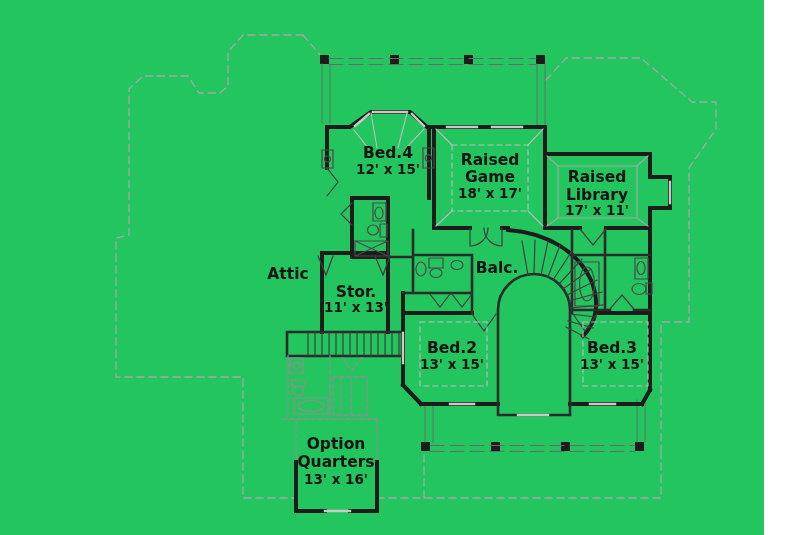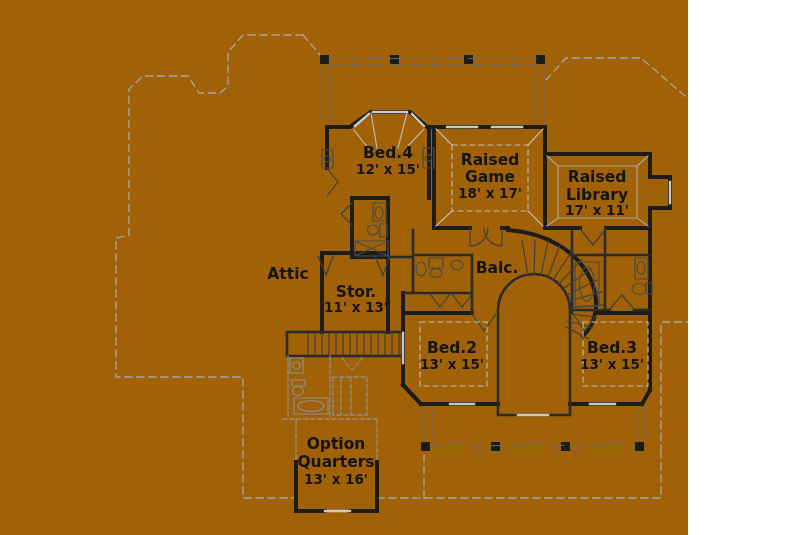--- a/index.html
+++ b/index.html
@@ -1,16 +1,16 @@
 <!DOCTYPE html>
 <html><head>
 <meta charset="utf-8">
 <style>
   html,body{margin:0;padding:0;background:#ffffff;}
-  .stage{position:relative;width:688px;height:535px;background:#a16207;overflow:hidden;
+  .stage{position:relative;width:764px;height:535px;background:#22c55e;overflow:hidden;
          font-family:"DejaVu Sans","Liberation Sans",sans-serif;}
   .stage svg{position:absolute;left:0;top:0;}
   text{font-family:"DejaVu Sans","Liberation Sans",sans-serif;}
   .rn{font-size:15.5px;font-weight:600;text-anchor:middle;}
   .rd{font-size:13.5px;font-weight:600;text-anchor:middle;}
 </style>
 </head>
 <body>
 
 <div class="stage">

